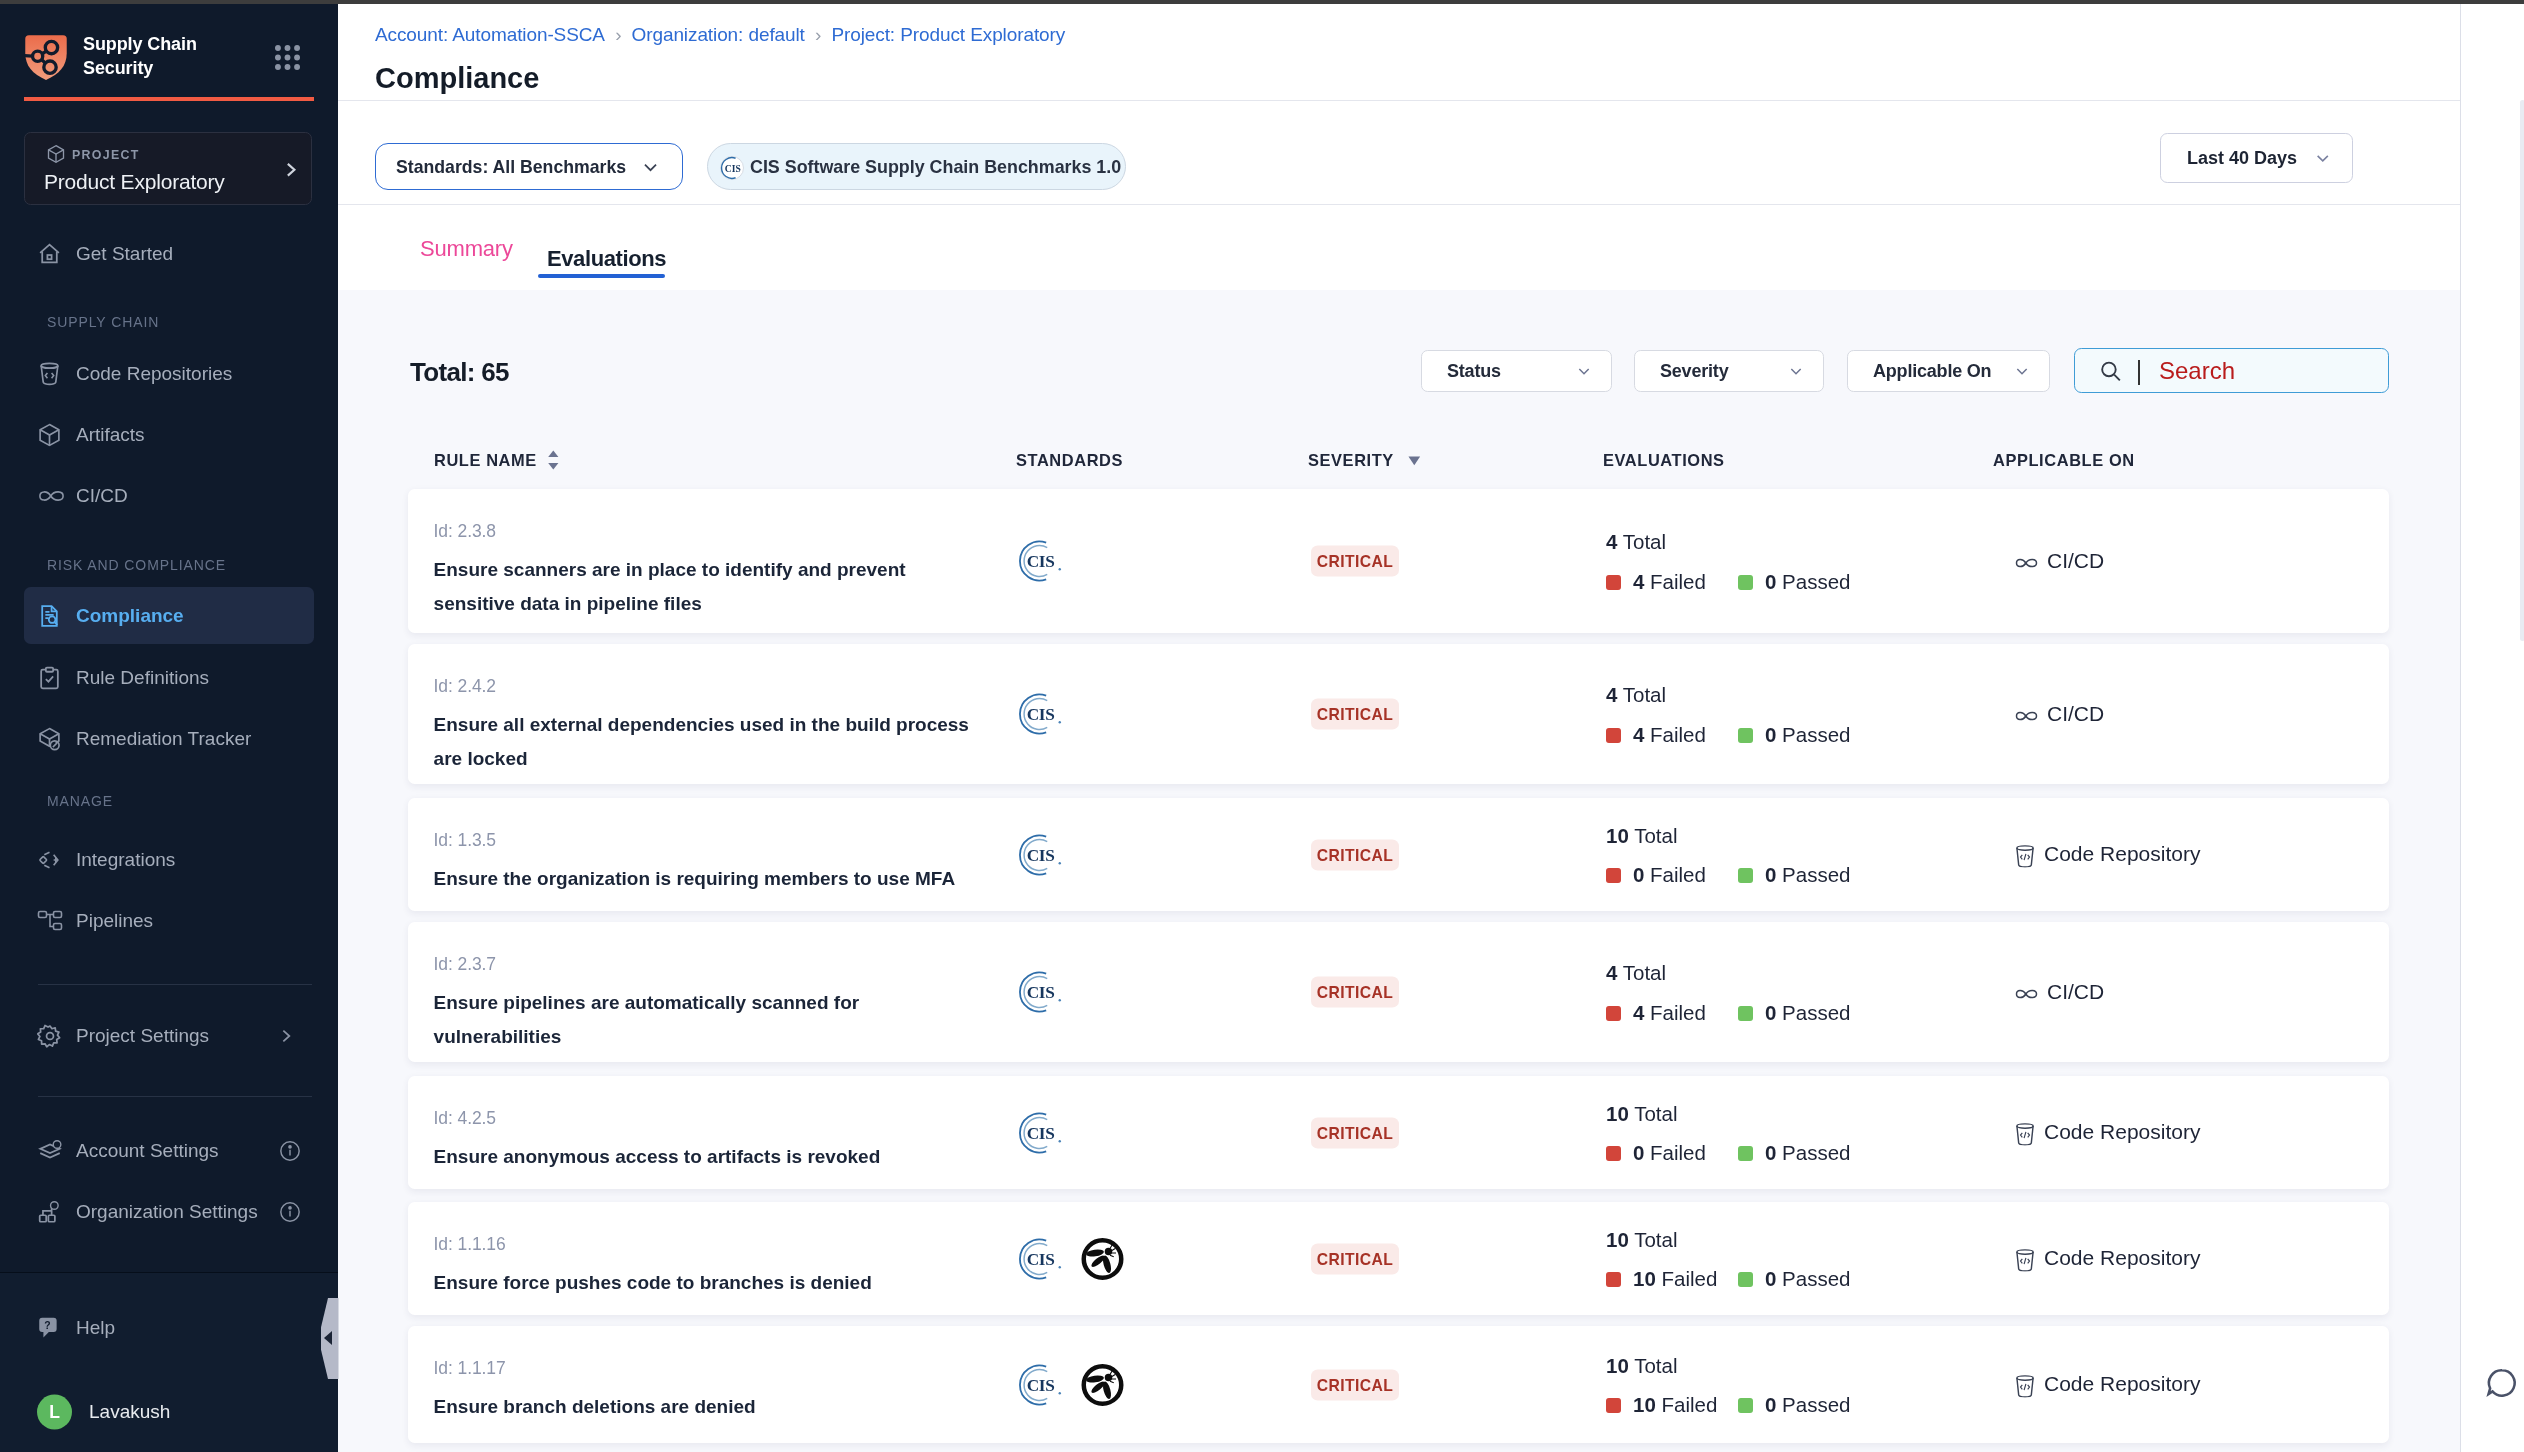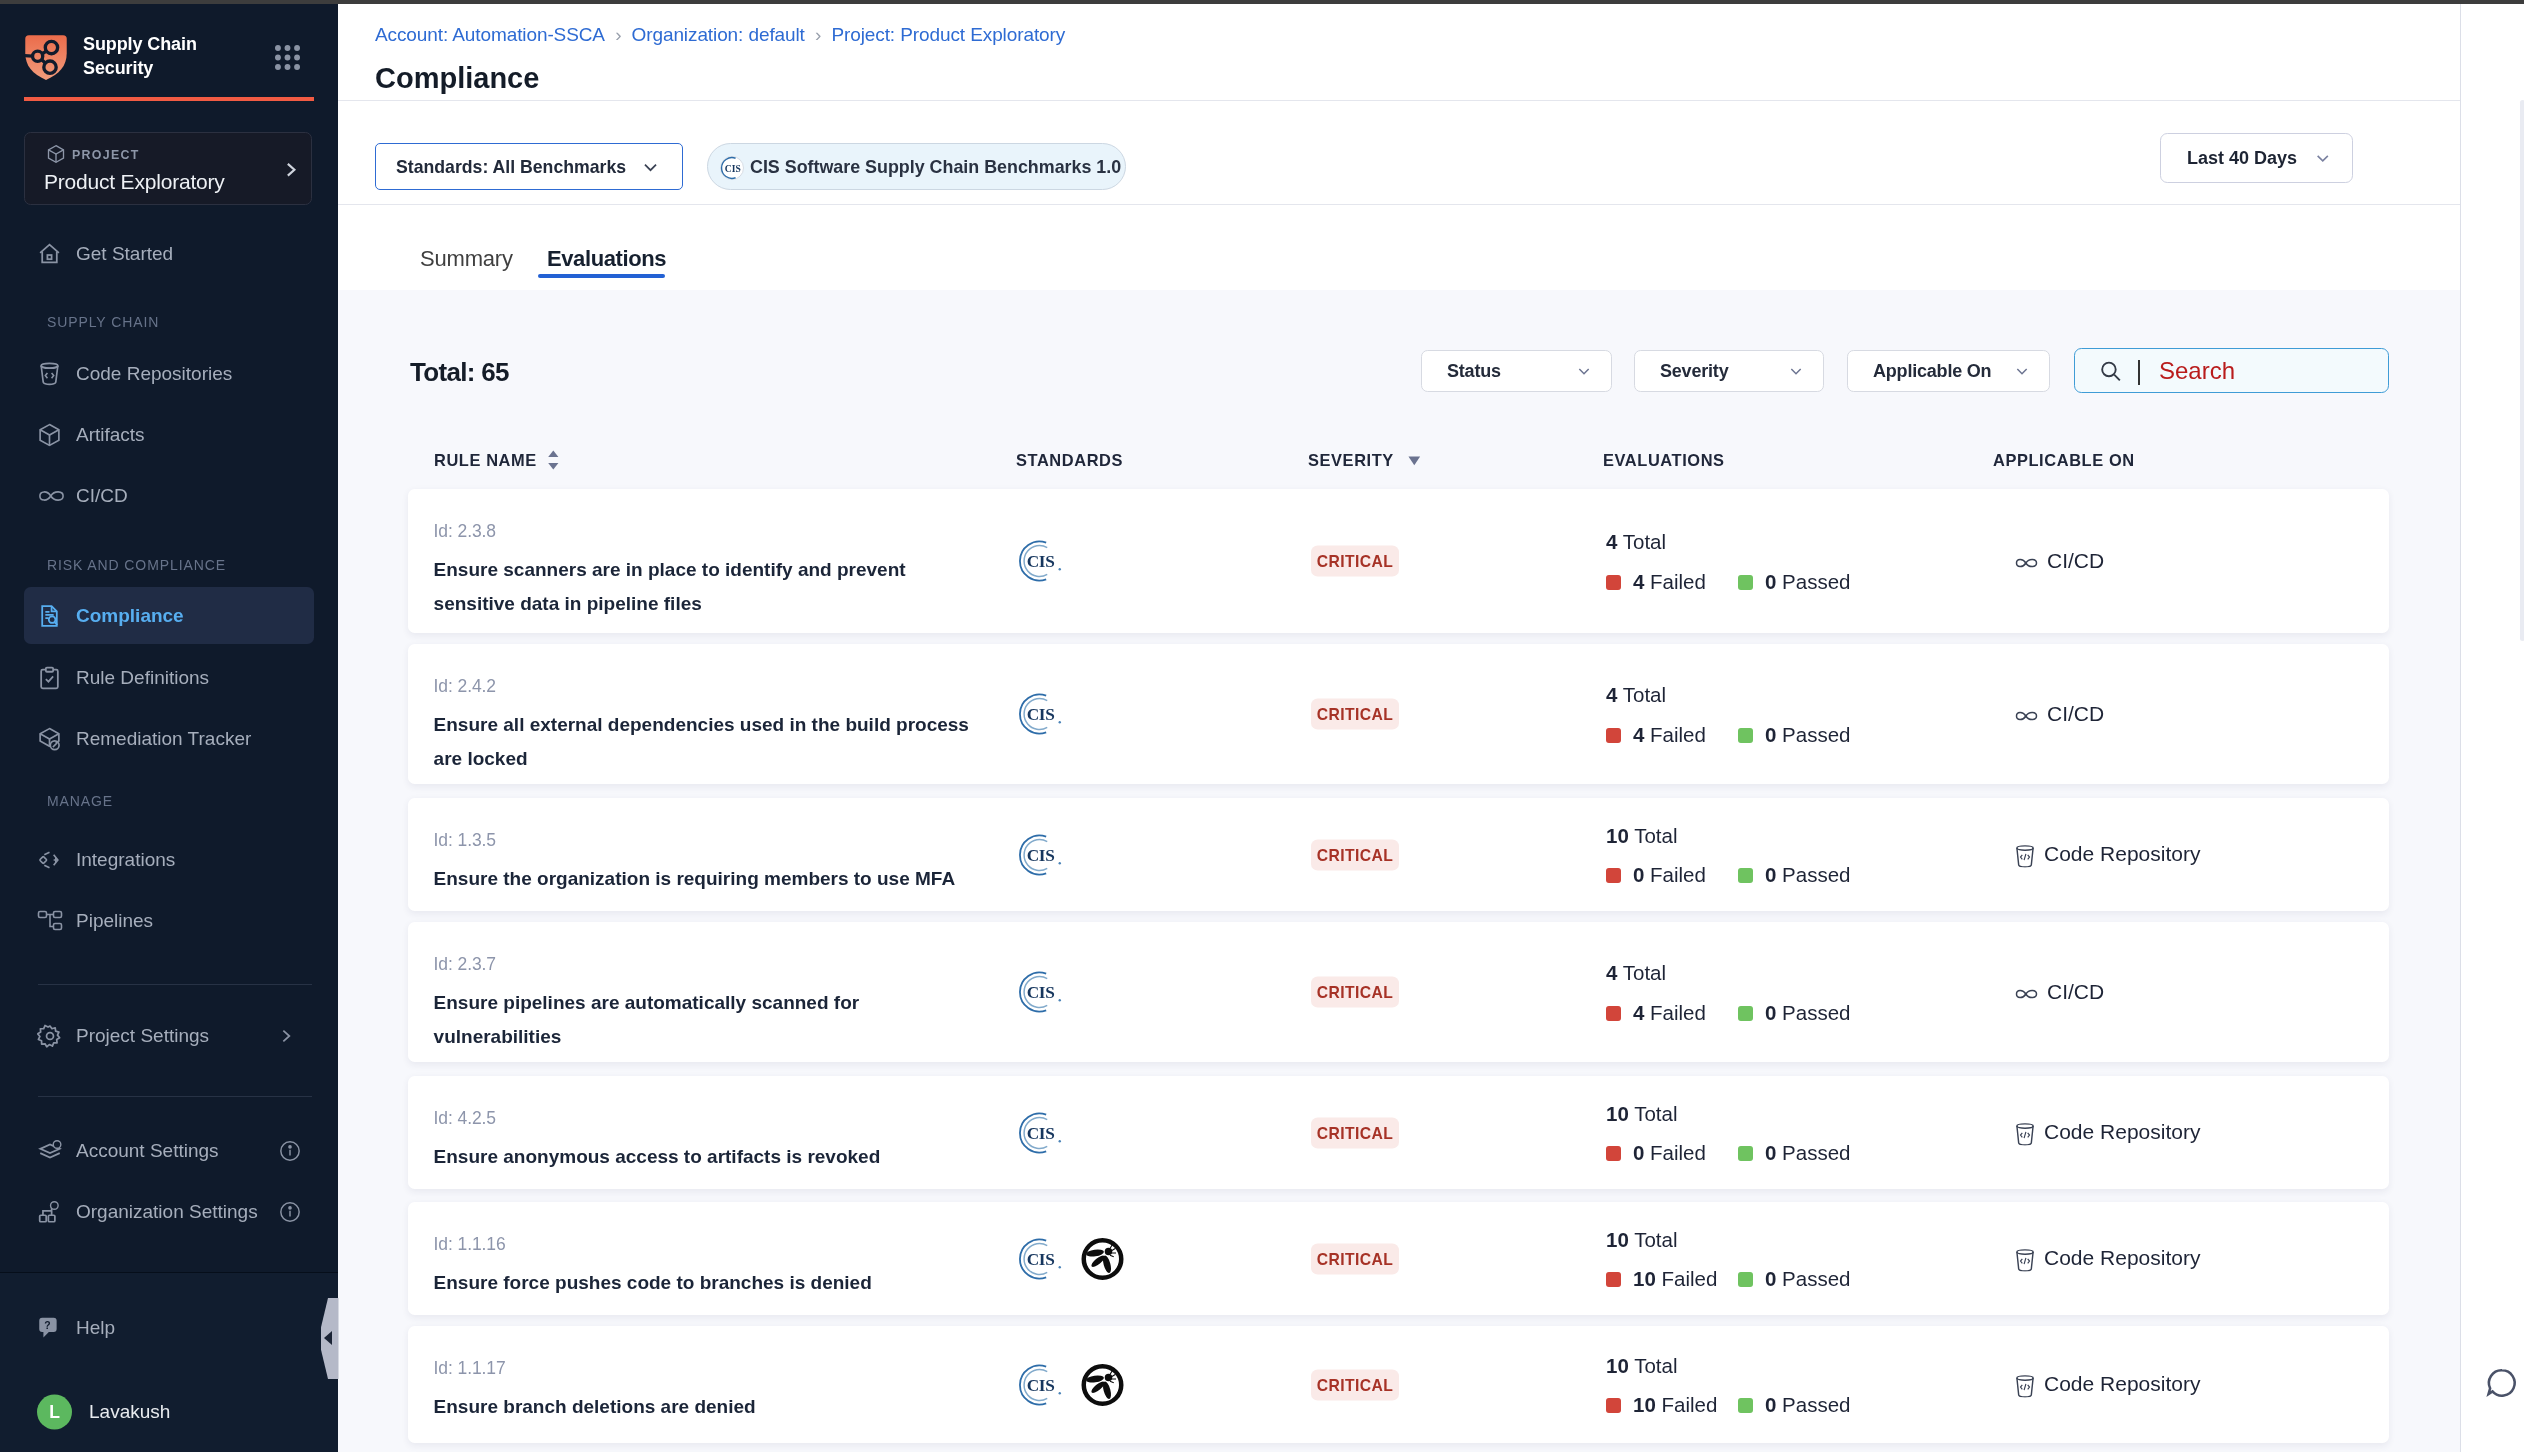--- a/index.html
+++ b/index.html
@@ -27,29 +27,29 @@
 .divline { left:38px; width:274px; height:0.7px; background:#273245; }
 
 
 #main { left:338px; top:4.4px; width:2187px; height:1448px; background:#fff; }
 #breadcrumb { left:37px; top:20px; font-size:19px; letter-spacing:-0.1px; color:#2e6bd3; }
 #breadcrumb .sep { color:#9aa1ad; padding:0 10.2px; font-size:19px; }
 #title { left:37px; top:58px; font-size:29px; font-weight:bold; color:#141c28; }
 .hline { left:0; width:2122px; height:0.7px; background:#e4e6ed; }
 
 
-#standards-box { left:37px; top:139px; width:308px; height:47px; border:1.5px solid #2e6bd3; border-radius:5px; background:#fff; }
+#standards-box { left:37px; top:139px; width:308px; height:47px; border:1.5px solid #2e6bd3; border-radius:13px; background:#fff; }
 #standards-box .t { position:absolute; left:20px; top:50%; transform:translateY(-50%) scaleX(0.93); transform-origin:left center; font-size:19px; font-weight:600; color:#222a3a; white-space:nowrap; }
 .pill { top:139px; height:47px; background:#e9f4fb; border:0.7px solid #ccd7e2; border-radius:25px; }
 .pill .t { position:absolute; left:42px; top:50%; transform:translateY(-50%); font-size:19px; font-weight:600; color:#2a3242; white-space:nowrap; transform-origin:left center; }
 #last30 { left:1822px; top:129px; width:193px; height:50px; border:0.7px solid #cdd0e0; border-radius:7.3px; background:#fff; }
 #last30 .t { position:absolute; left:26px; top:50%; transform:translateY(-50%); font-size:18px; font-weight:600; color:#1d2433; }
 
 
-#tab-summary { left:82px; top:242px; font-size:22px; letter-spacing:-0.2px; color:#404040; }
+#tab-summary { left:82px; top:232px; font-size:22px; letter-spacing:-0.2px; color:#ec4899; }
 #tab-evals { left:209px; top:242px; font-size:22px; letter-spacing:-0.4px; font-weight:bold; color:#16202f; }
 #tab-underline { left:200px; top:270px; width:127px; height:3.7px; background:#2361d4; border-radius:2.2px; }
 
 
 #content { left:0px; top:286px; width:2122px; height:1162px; background:#f7f8fc; }
 #total { left:72px; top:67px; font-size:26px; letter-spacing:-0.7px; font-weight:bold; color:#141c28; }
 .drop { top:60px; height:42px; border:0.7px solid #d7dae2; border-radius:6.6px; background:#fff; }
 .drop .t { position:absolute; left:25px; top:50%; transform:translateY(-50%); font-size:18px; font-weight:600; color:#242b3a; letter-spacing:-0.2px; }
 #search { left:1736px; top:58px; width:315px; height:45px; border:1.8px solid #3f9cd6; border-radius:7.3px; background:#f3fafd; }
 #search .ph { position:absolute; left:66px; top:50%; transform:translateY(-50%); font-size:24px; color:#b91c1c;padding-left:18px; }

